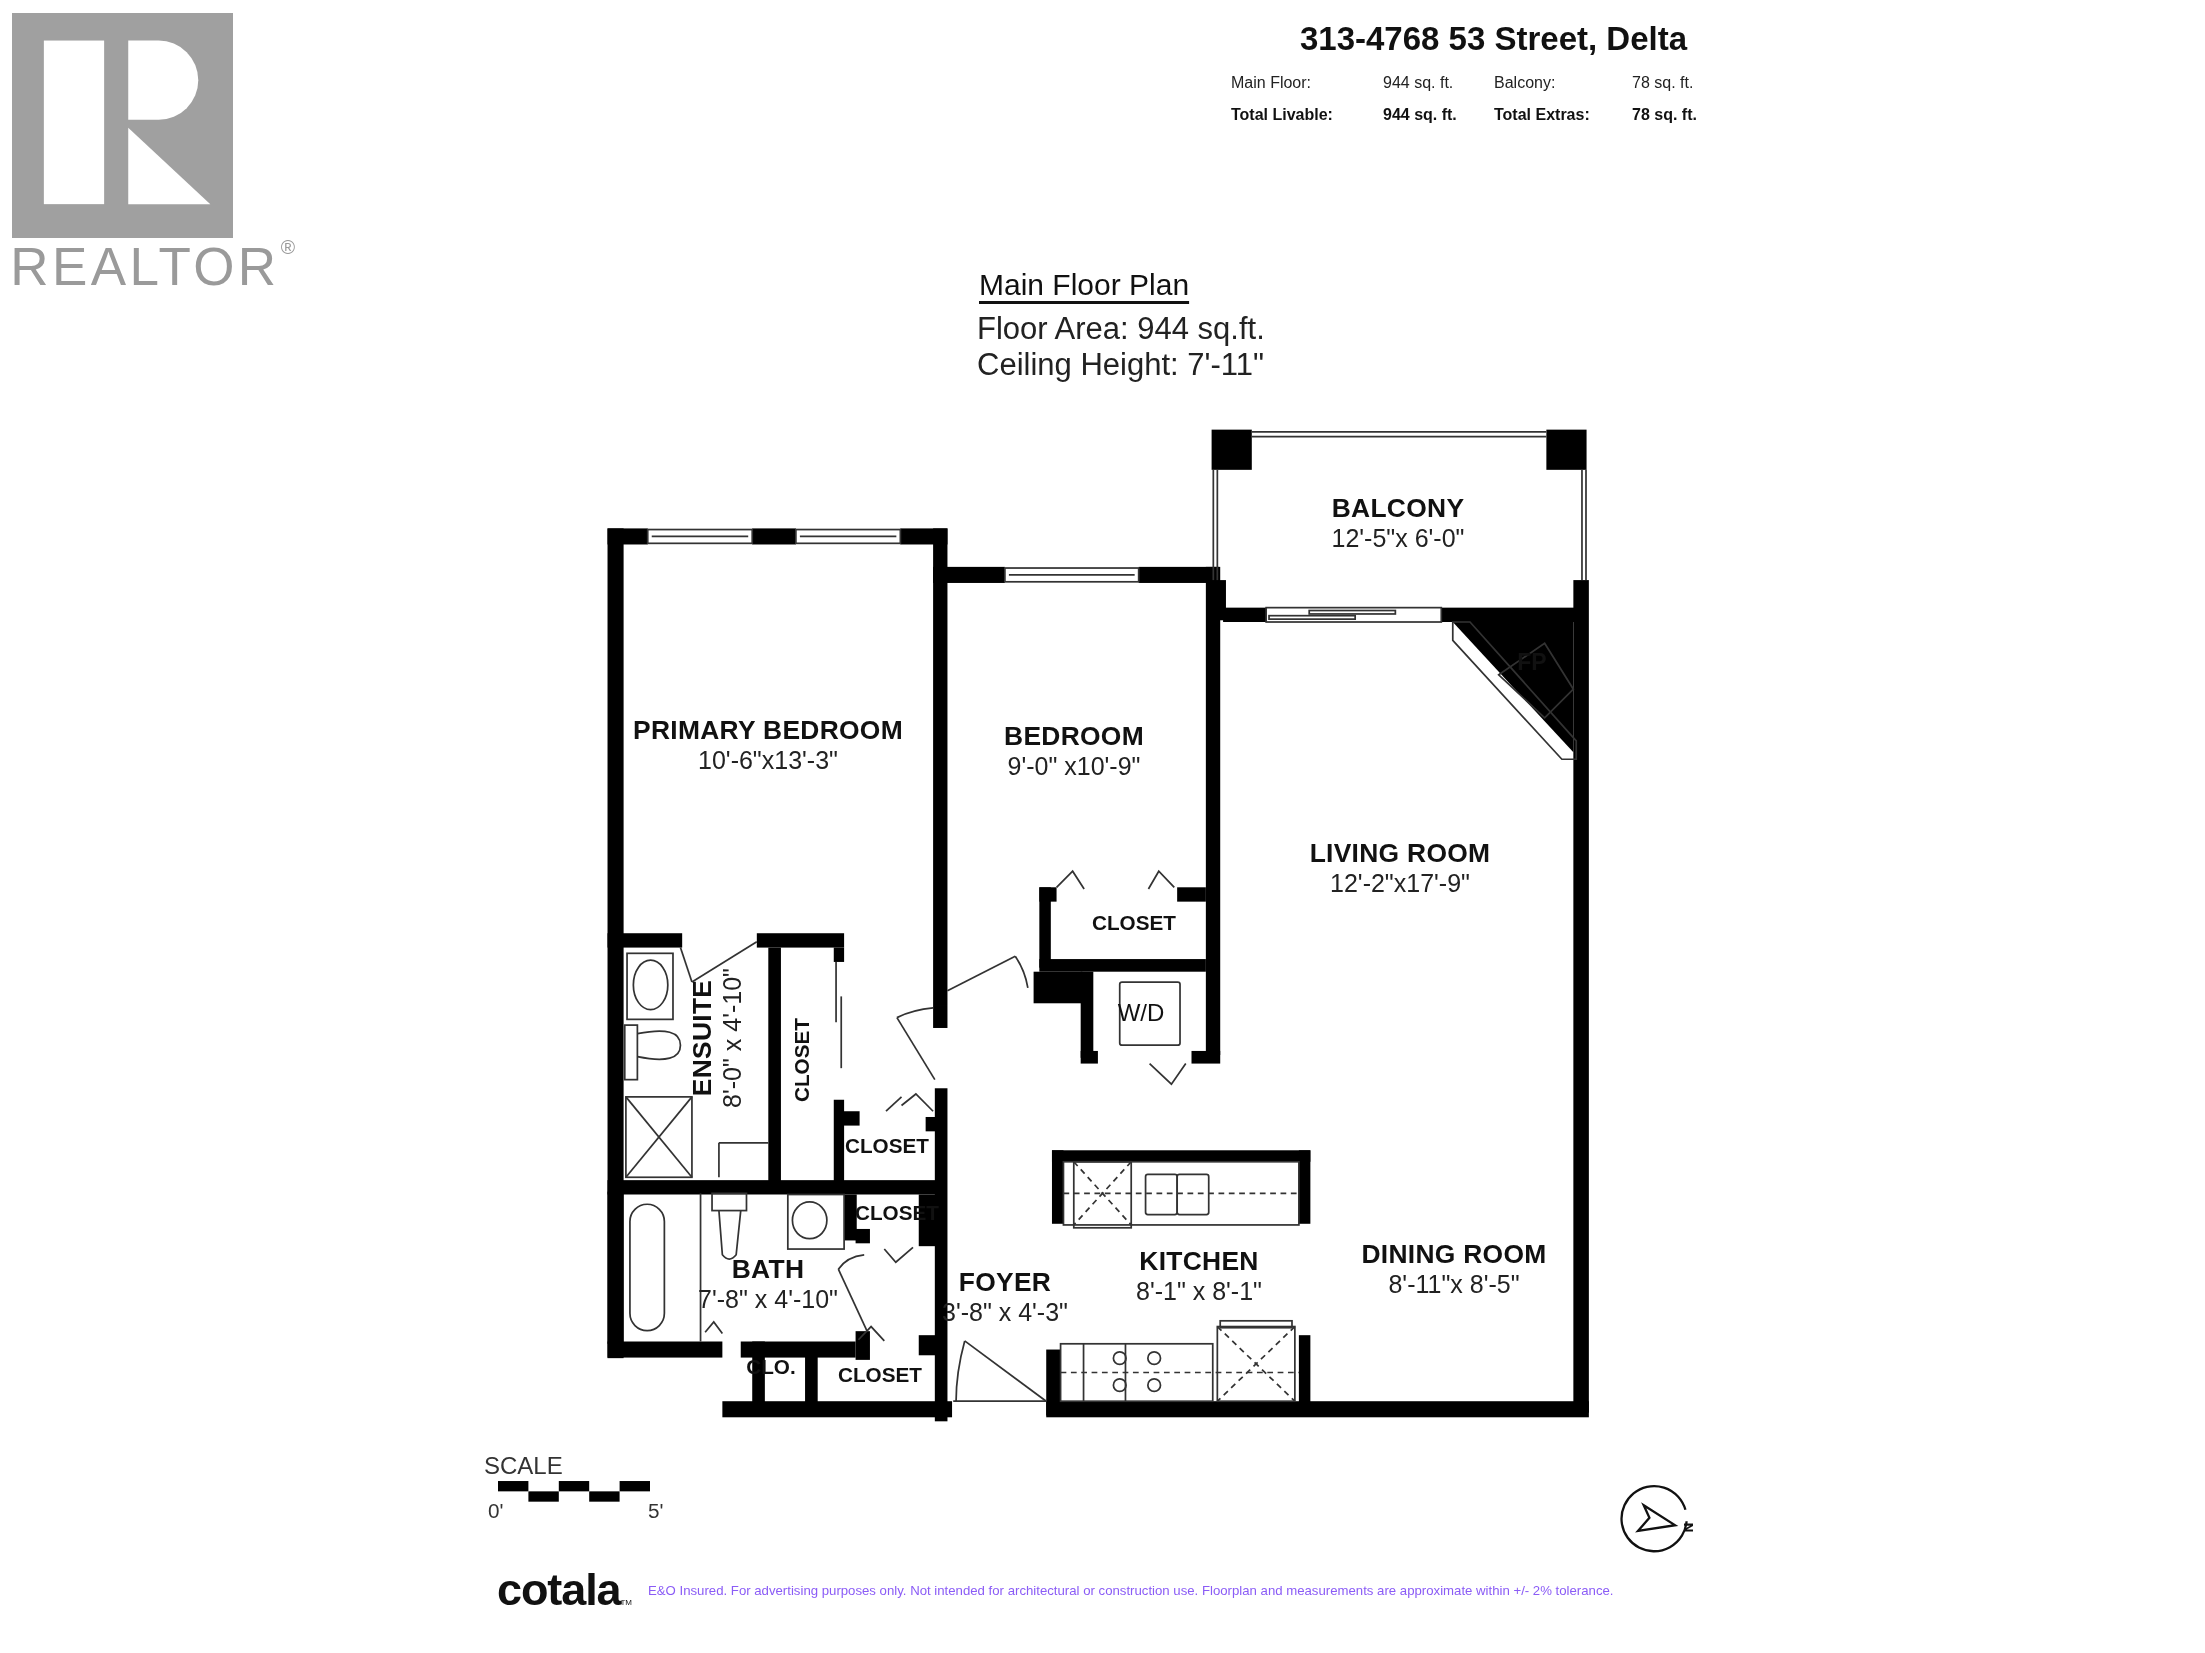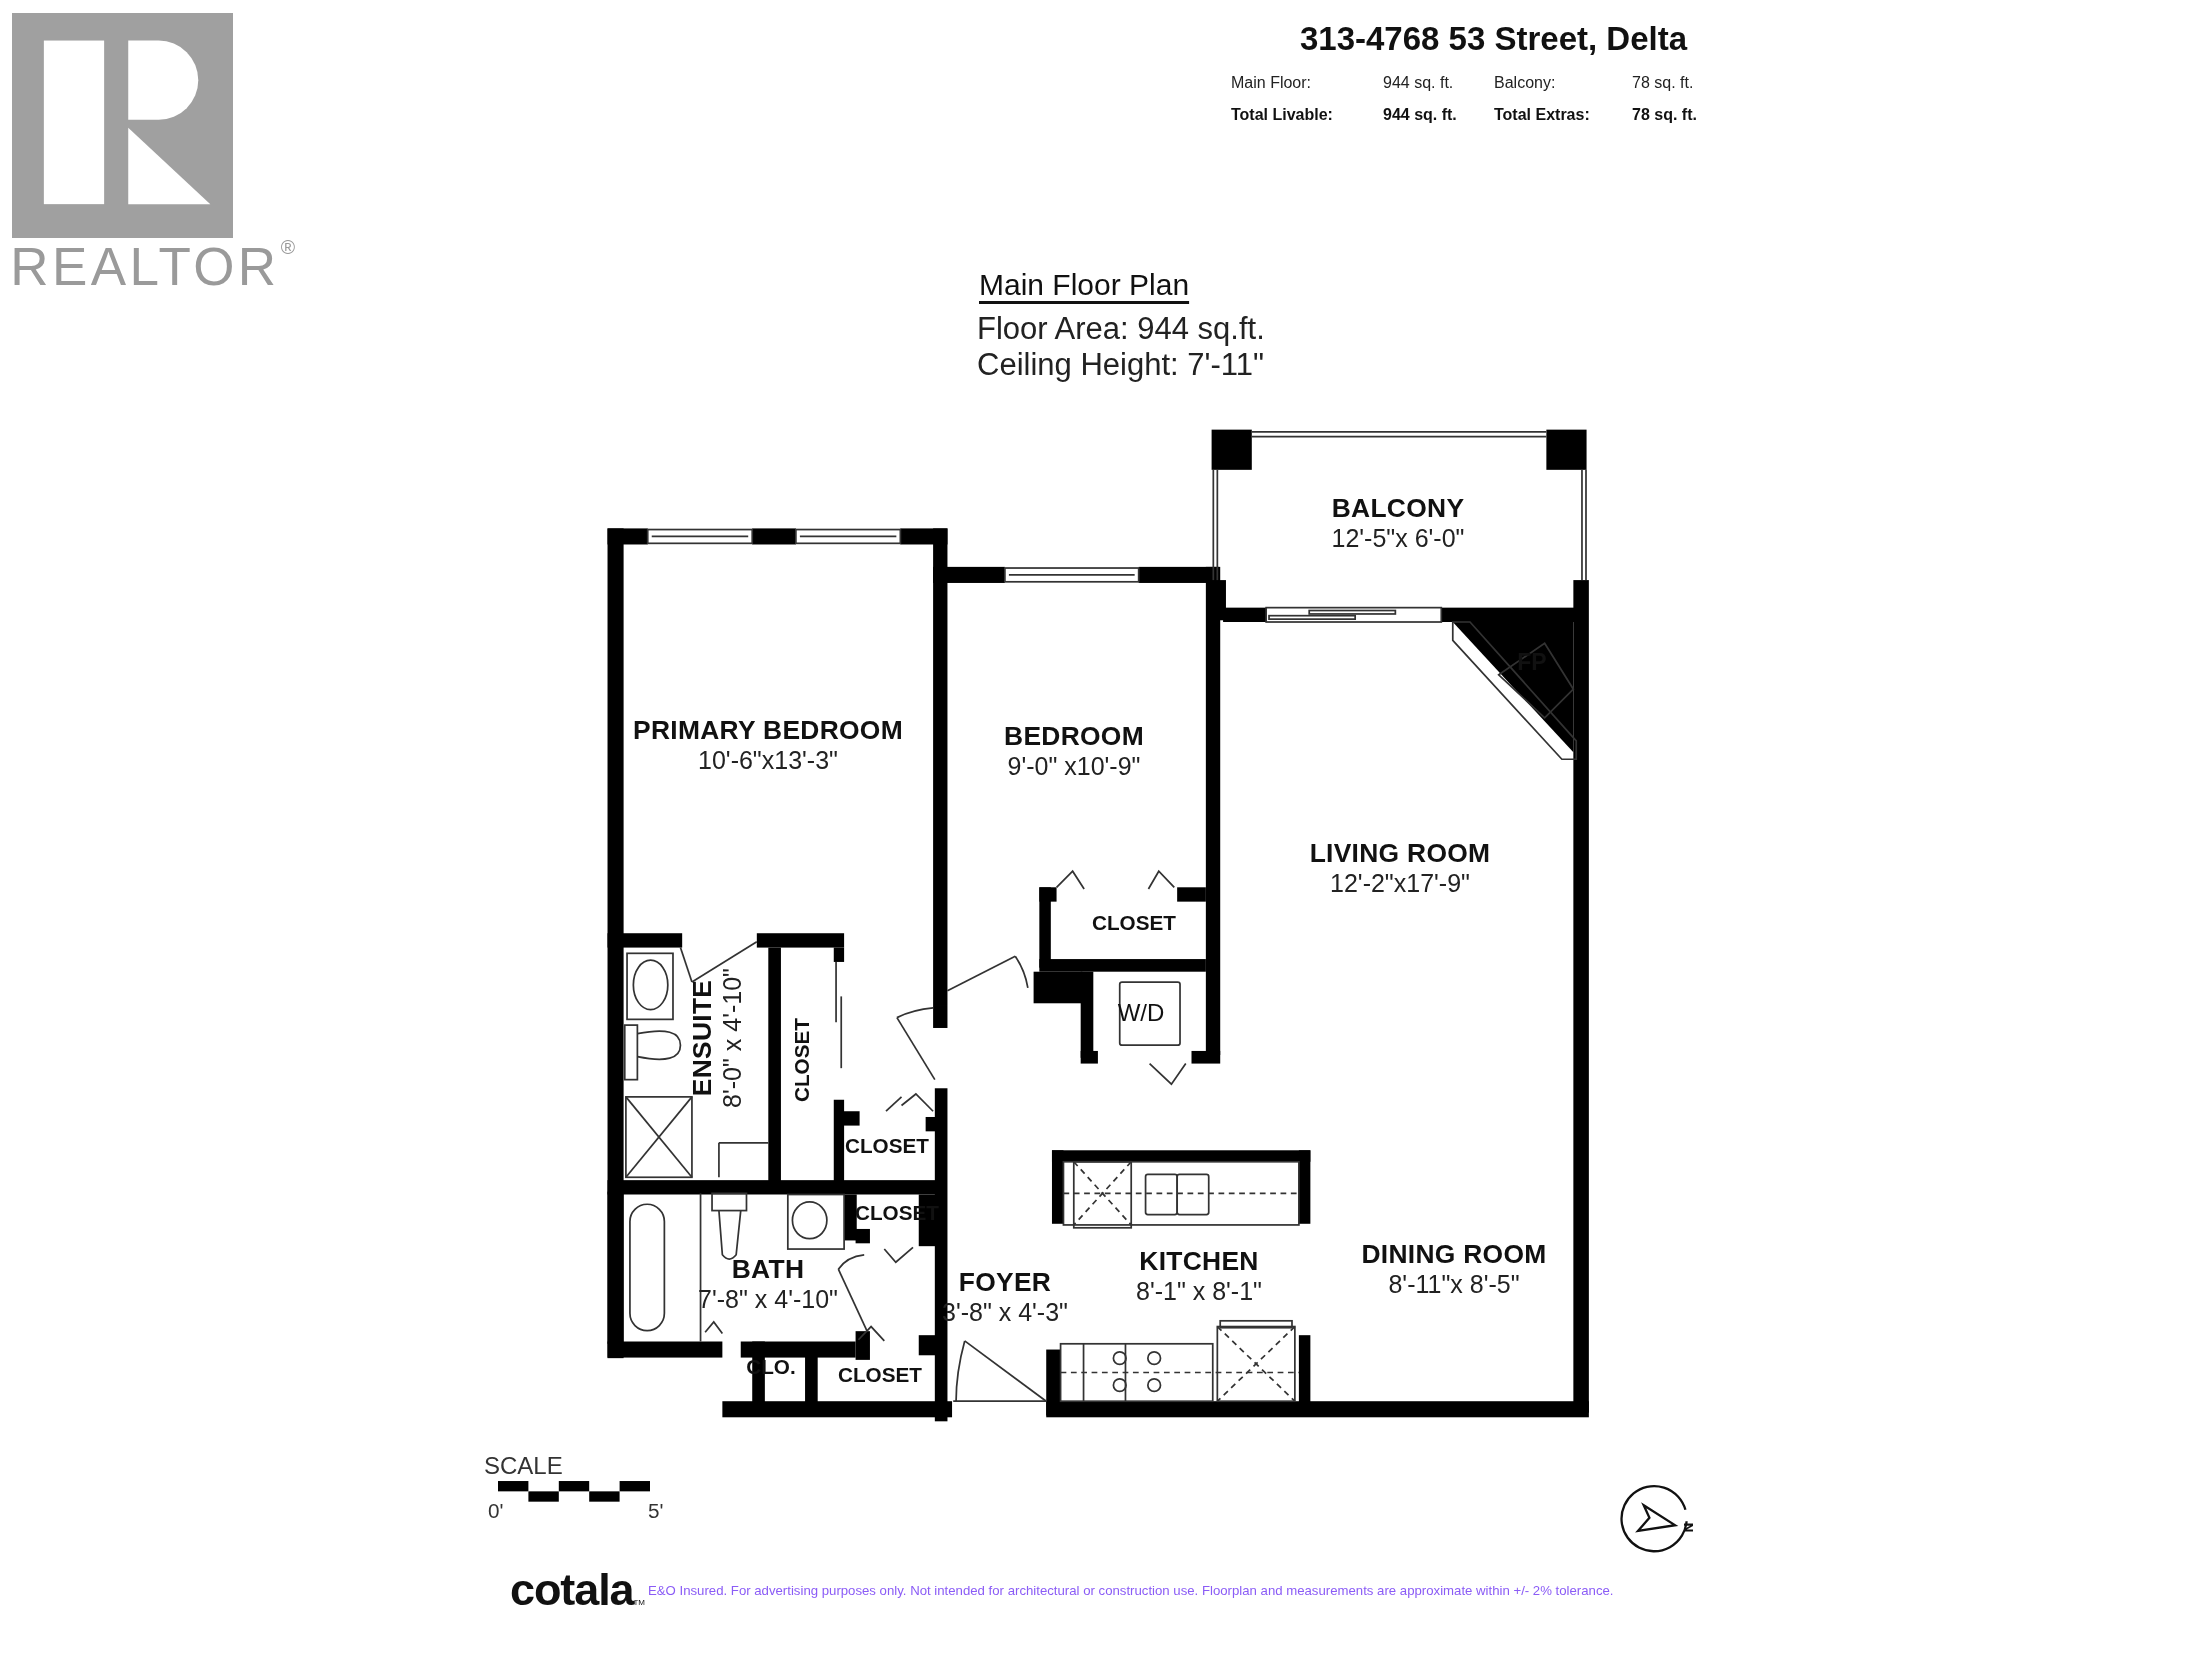--- a/index.html
+++ b/index.html
@@ -18,21 +18,21 @@
   .plan-sub{left:977px;font-size:31px;line-height:1;color:#222;}
   
   .room{position:absolute;text-align:center;transform:translate(-50%,-50%);white-space:nowrap;}
   .room .nm{font-weight:bold;font-size:26.4px;line-height:1.15;color:#111;letter-spacing:0.3px;}
   .room .dim{font-size:25px;line-height:1.2;color:#222;}
   .small-lbl{position:absolute;font-weight:bold;font-size:20.7px;color:#111;transform:translate(-50%,-50%);white-space:nowrap;}
   .vert{transform:translate(-50%,-50%) rotate(-90deg);}
   
   .scale-lbl{left:484px;top:1454px;font-size:24px;color:#333;line-height:1;}
   .scale-n{font-size:20.7px;color:#333;line-height:1;}
-  .cotala{left:497px;top:1567px;font-size:45px;font-weight:bold;letter-spacing:-1.1px;line-height:1;color:#111;margin-left:13px;}
+  .cotala{left:497px;top:1567px;font-size:45px;font-weight:bold;letter-spacing:-1.1px;line-height:1;color:#111;}
   .cotala-tm{font-size:8px;font-weight:normal;letter-spacing:0;}
   .disclaimer{left:648px;top:1584px;font-size:13.2px;color:#8b5cf6;line-height:1;white-space:nowrap;}
 </style>
 </head>
 <body>
 
 <div class="abs realtor-box">
   <svg width="221" height="225" viewBox="0 0 384 392">
     <rect x="55" y="48" width="105" height="285" fill="#fff"></rect>
     <path d="M202 48 H255 A68 68 0 0 1 255 186 H202 Z" fill="#fff"></path>

